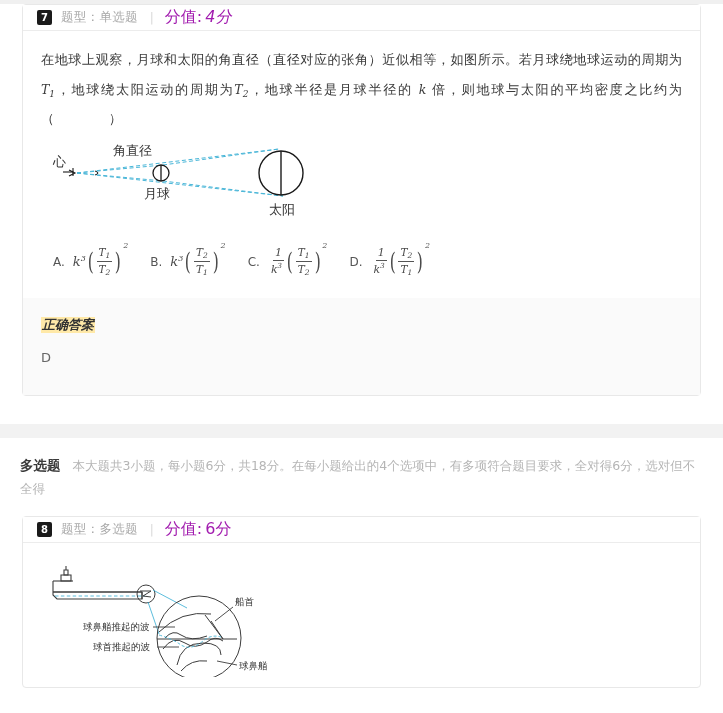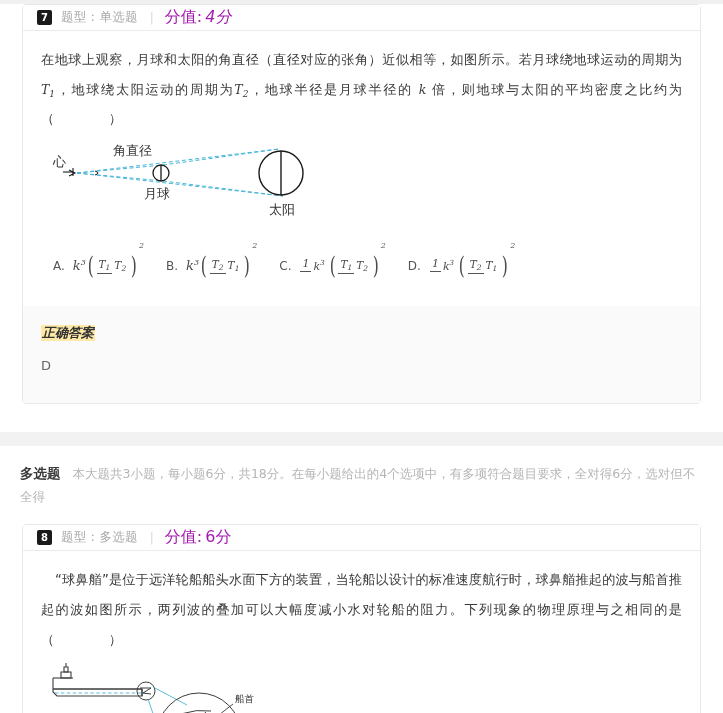--- a/index.html
+++ b/index.html
@@ -141,27 +141,27 @@
   .coef {
     font-size: 13px;
     position: relative;
   }
   .coef sup {
     font-size: 8px;
     top: -.6em;
   }
   .frac {
     display: inline-flex;
-    flex-direction: row;
-    align-items: flex-start;
+    flex-direction: column;
+    align-items: flex-end;
     justify-content: center;
     vertical-align: middle;
     font-size: 10.5px;
     line-height: 1.18;
-    margin: 16px 1px;
+    margin: 4px 1px;
   }
   .frac .num { border-bottom: 1px solid #555; padding: 0 2px 0px 2px; }
   .frac .den { padding: 1px 2px 0 2px; }
   .bigparen {
     font-size: 25px;
     font-style: normal;
     font-family: "DejaVu Serif", "Liberation Serif", serif;
     color: #4a4a4a;
     line-height: .85;
     transform: scaleX(.62);
@@ -375,23 +375,20 @@
       <div class="q-head">
         <span class="q-num">8</span>
         <span class="q-meta">题型：</span>
         <span class="q-meta">多选题</span>
         <span class="q-sep">|</span>
         <span class="q-score">分值:</span>
         <span class="q-score" style="margin-left:3px;">6分</span>
       </div>
 
       <div class="q-body">
-        <div class="q-text" style="text-indent:14px;">
-          <span>“球鼻艏”是位于远洋轮船船头水面下方的装置，当轮船以设计的标准速度航行时，球鼻艏推起的波与船首推起的波如</span><span>图所示，两列波的叠加可以大幅度减小水对轮船的阻力。下列现象的物理原理与之相同的是（</span><span class="paren-blank">&nbsp;&nbsp;&nbsp;</span><span>）</span>
-        </div>
 
         <div style="padding:8px 0 0 6px;">
           <svg width="262" height="112" viewBox="0 0 262 112">
 
             <g stroke="#3d3d3d" stroke-width="1.1" fill="none">
               <path d="M6 16 L6 30 L10 34 L95 34 L95 27 L6 27"></path>
               <path d="M6 27 L95 27"></path>
               <path d="M12 16 L26 16"></path>
               <path d="M14 10 L24 10 L24 16 L14 16 Z"></path>
               <path d="M17 5 L21 5 L21 10 L17 10 Z"></path>

